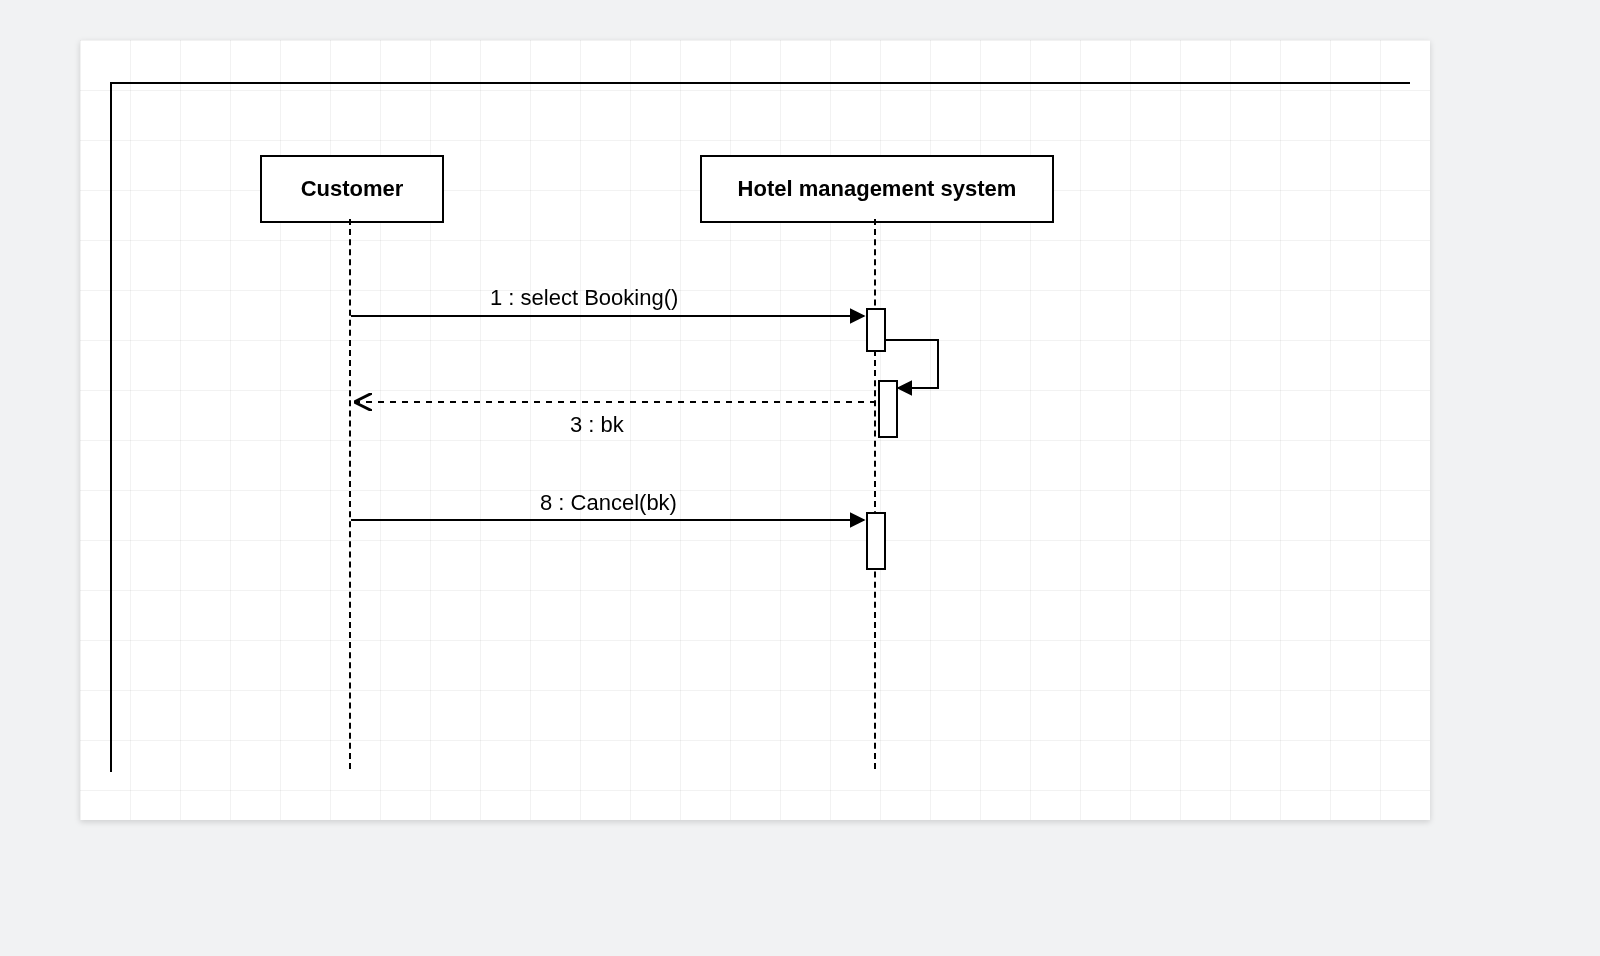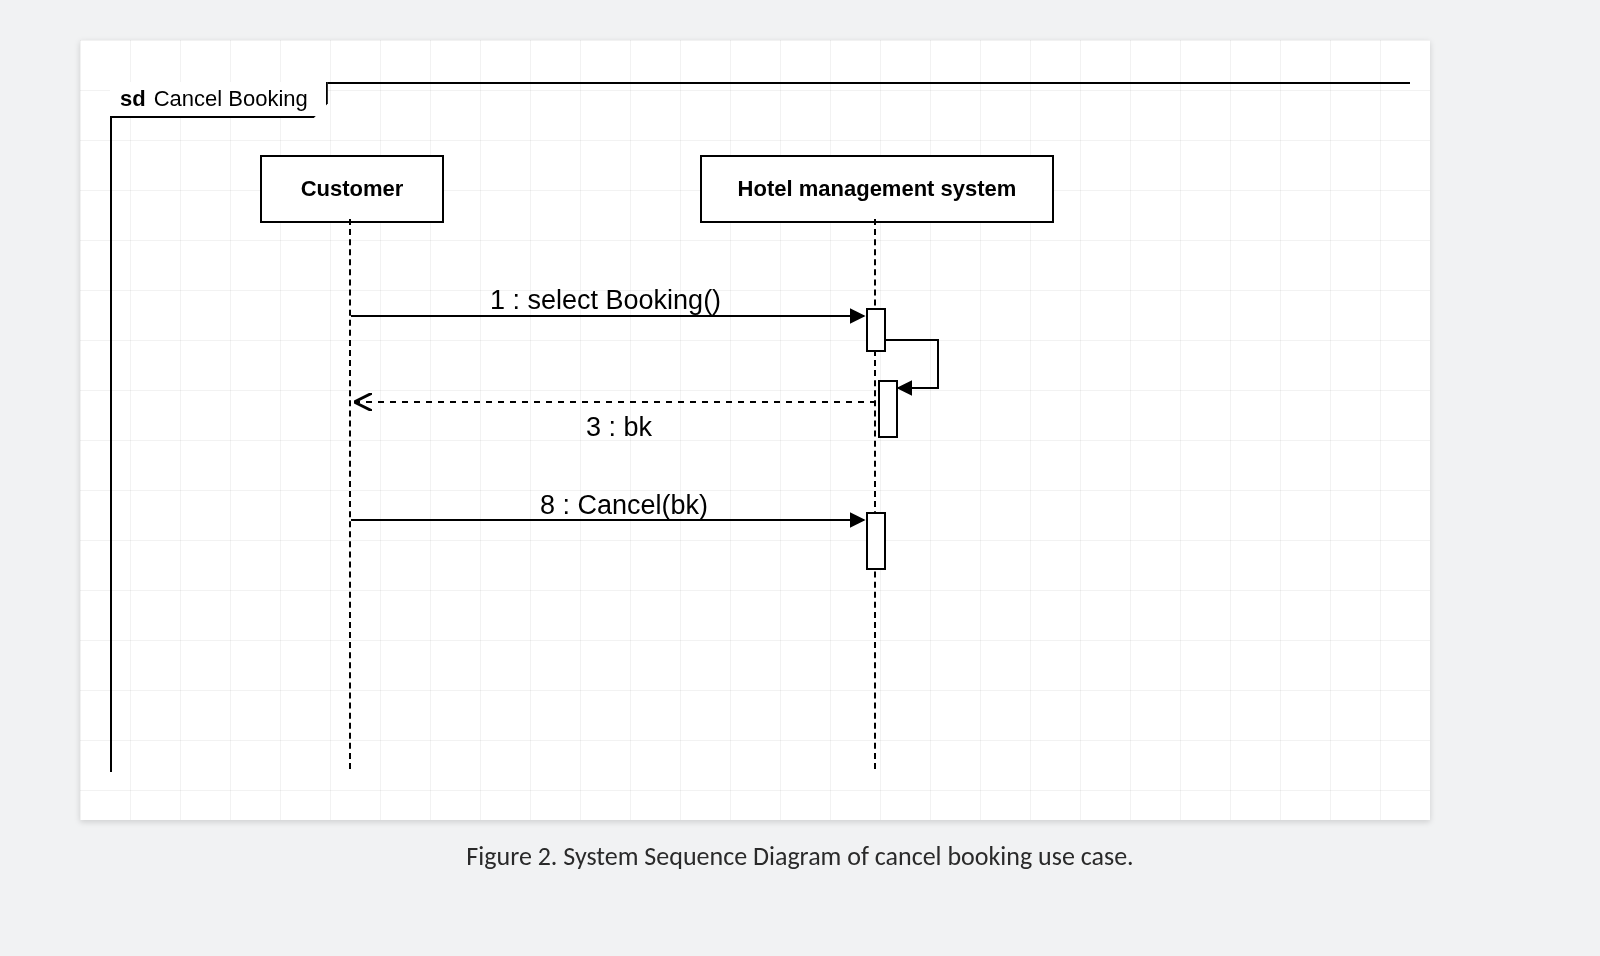--- a/index.html
+++ b/index.html
@@ -120,21 +120,21 @@
   
   svg.arrows {
     position: absolute;
     inset: 0;
     width: 100%;
     height: 100%;
     pointer-events: none;
   }
   .msg-label {
     position: absolute;
-    font-size: 27px;
+    font-size: 22px;
     color: #000;
     white-space: nowrap;
   }
   .caption {
     position: absolute;
     left: 0;
     right: 0;
     top: 840px;
     text-align: center;
     font-size: 26px;
@@ -144,41 +144,37 @@
 </style>
 </head>
 <body>
 
 <div class="page">
   <div class="sheet">
     <div class="grid"></div>
 
     <div class="sdframe-top"></div>
     <div class="sdframe-left"></div>
-    <div class="sd-label-box">
-      <span class="sd-kw">sd</span>
-      <span class="sd-title">Cancel Booking</span>
-    </div>
 
     <div class="participant shadow p-hotel">
       <span>Hotel management system</span>
     </div>
     <div class="participant shadow p-customer">
       <span>Customer</span>
     </div>
 
     <div class="lifeline ll-customer"></div>
     <div class="lifeline ll-hotel"></div>
 
     <div class="activation act1"></div>
     <div class="activation act2"></div>
     <div class="activation act3"></div>
 
     <div class="msg-label" style="left:410px; top:245px;">1 : select Booking()</div>
-    <div class="msg-label" style="left:506px; top:372px;">3 : bk</div>
+    <div class="msg-label" style="left:490px; top:372px;">3 : bk</div>
     <div class="msg-label" style="left:460px; top:450px;">8 : Cancel(bk)</div>
 
     <svg class="arrows">
       <defs>
         <marker id="arrow-solid" viewBox="0 0 10 10" refX="9" refY="5" markerWidth="8" markerHeight="8" orient="auto-start-reverse">
           <path d="M 0 0 L 10 5 L 0 10 z" fill="#000"></path>
         </marker>
         <marker id="arrow-open" viewBox="0 0 10 10" refX="9" refY="5" markerWidth="9" markerHeight="9" orient="auto-start-reverse">
           <path d="M 0 0 L 10 5 L 0 10" fill="none" stroke="#000" stroke-width="1.6"></path>
         </marker>
@@ -190,14 +186,13 @@
                L 858 300
                L 858 348
                L 818 348" fill="none" stroke="#000" stroke-width="2" marker-end="url(#arrow-solid)"></path>
 
       <line x1="796" y1="362" x2="276" y2="362" stroke="#000" stroke-width="2" stroke-dasharray="6 6" marker-end="url(#arrow-open)"></line>
 
       <line x1="271" y1="480" x2="784" y2="480" stroke="#000" stroke-width="2" marker-end="url(#arrow-solid)"></line>
     </svg>
   </div>
 
-  <div class="caption">Figure 2. System Sequence Diagram of cancel booking use case.</div>
 </div>
 
 </body></html>

